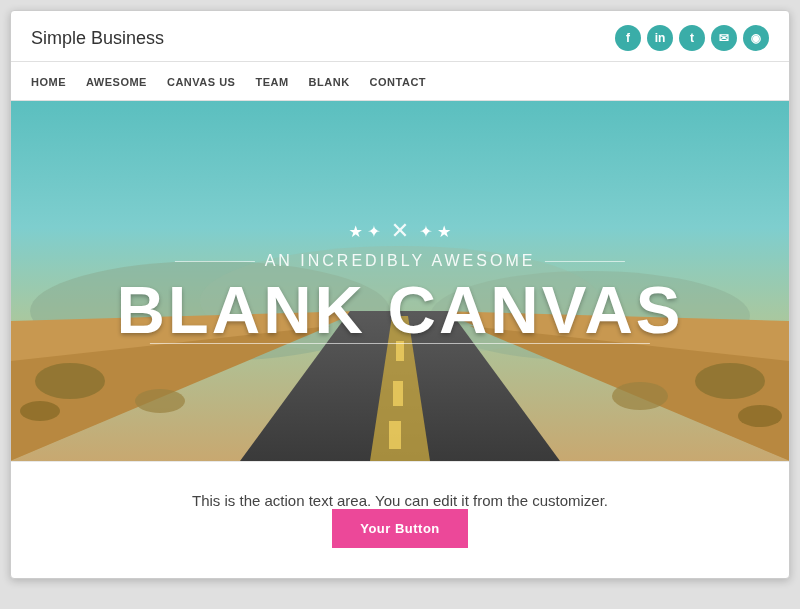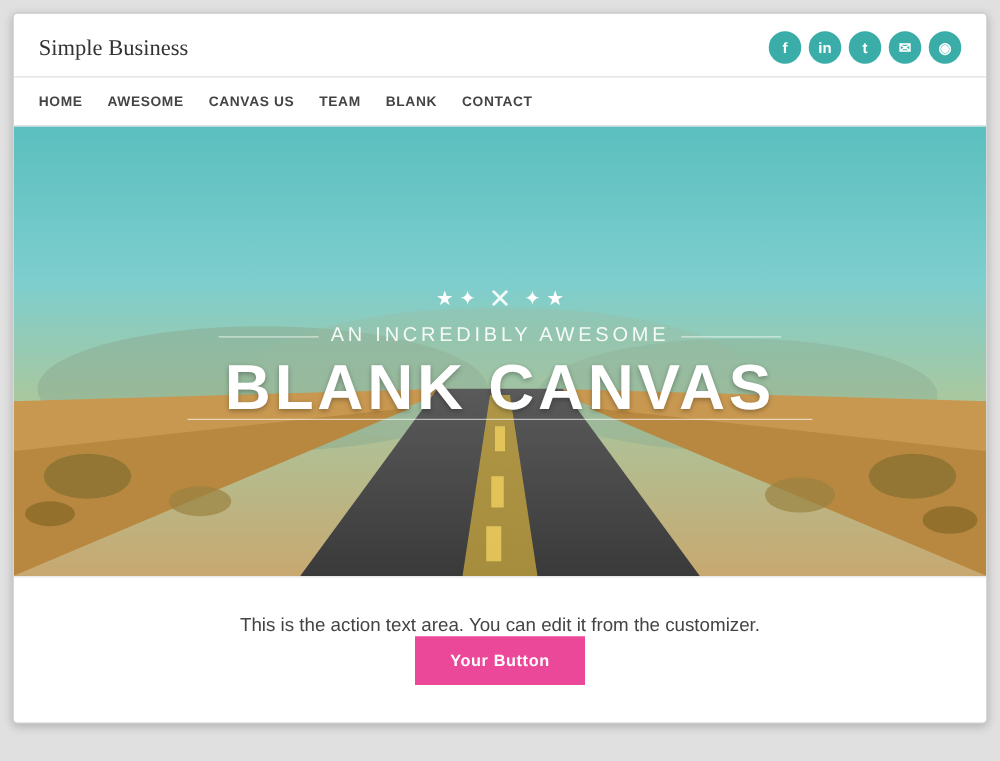--- a/index.html
+++ b/index.html
@@ -29,21 +29,20 @@
       justify-content: space-between;
       align-items: center;
       padding: 14px 20px 10px 20px;
       border-bottom: 1px solid #e0e0e0;
     }
 
     .site-title {
       font-size: 18px;
       font-weight: normal;
       color: #333;
-      font-family: Liberation Serif, serif;
     }
 
     .social-icons {
       display: flex;
       gap: 6px;
     }
 
     .social-icon {
       width: 26px;
       height: 26px;
@@ -132,21 +131,21 @@
     .hero-subtitle::before,
     .hero-subtitle::after {
       content: '';
       display: block;
       height: 1px;
       width: 80px;
       background: rgba(255,255,255,0.6);
     }
 
     .hero-title {
-      font-size: 51px;
+      font-size: 67px;
       font-weight: 900;
       letter-spacing: 3px;
       text-shadow: 0 2px 4px rgba(0,0,0,0.3);
       line-height: 1;
       margin-bottom: 0;
     }
 
     .hero-underline {
       width: 100%;
       max-width: 500px;

